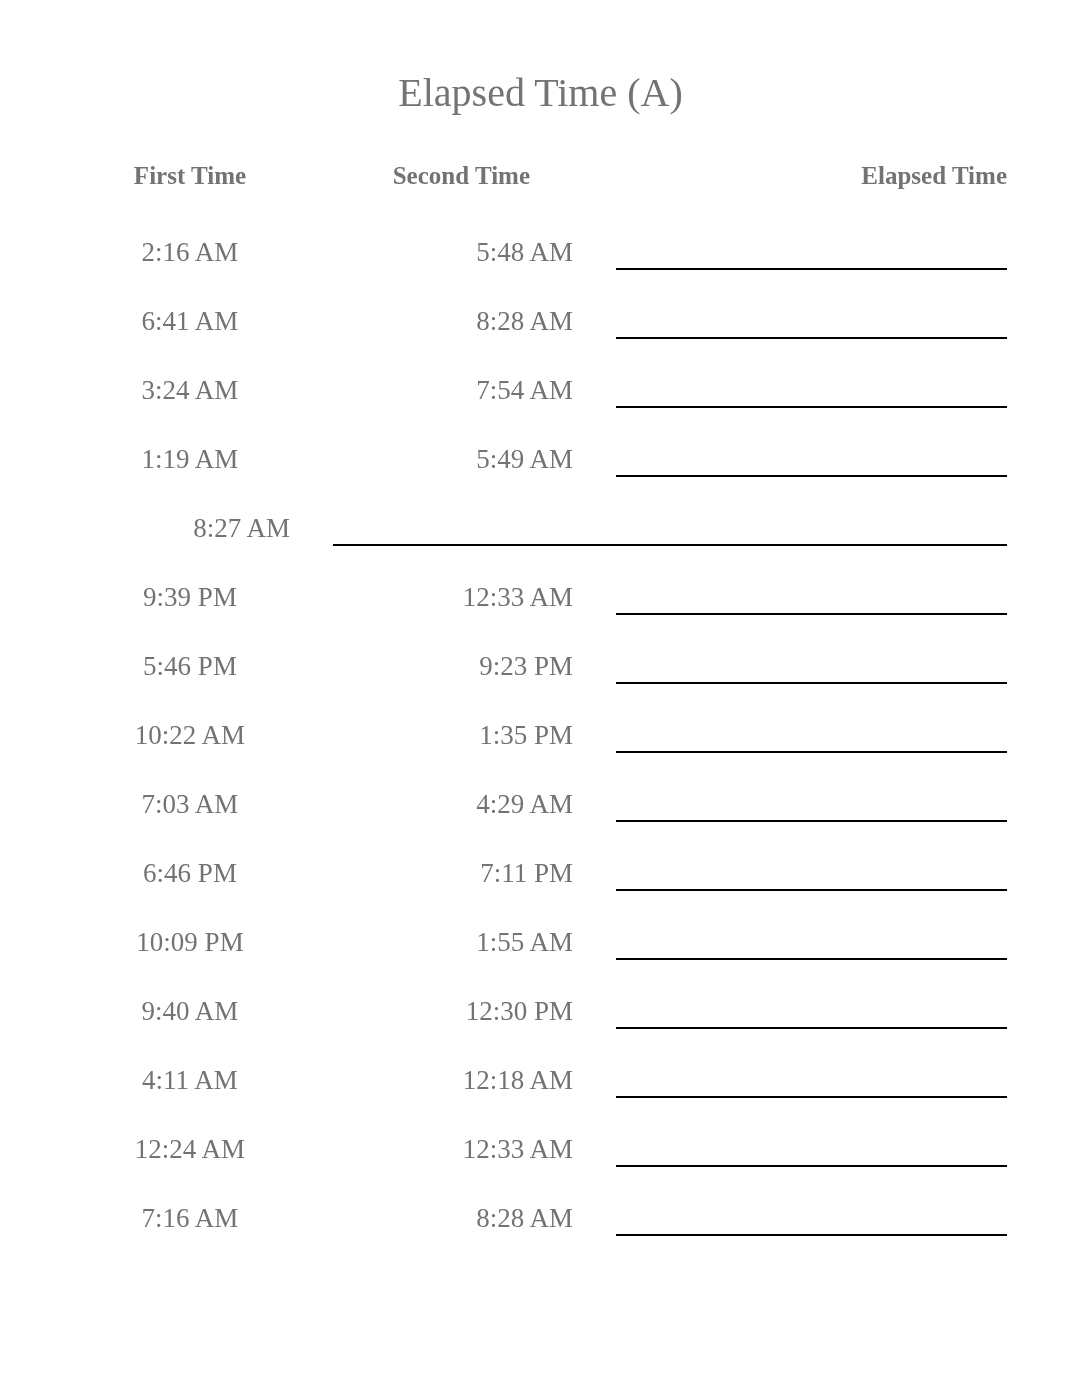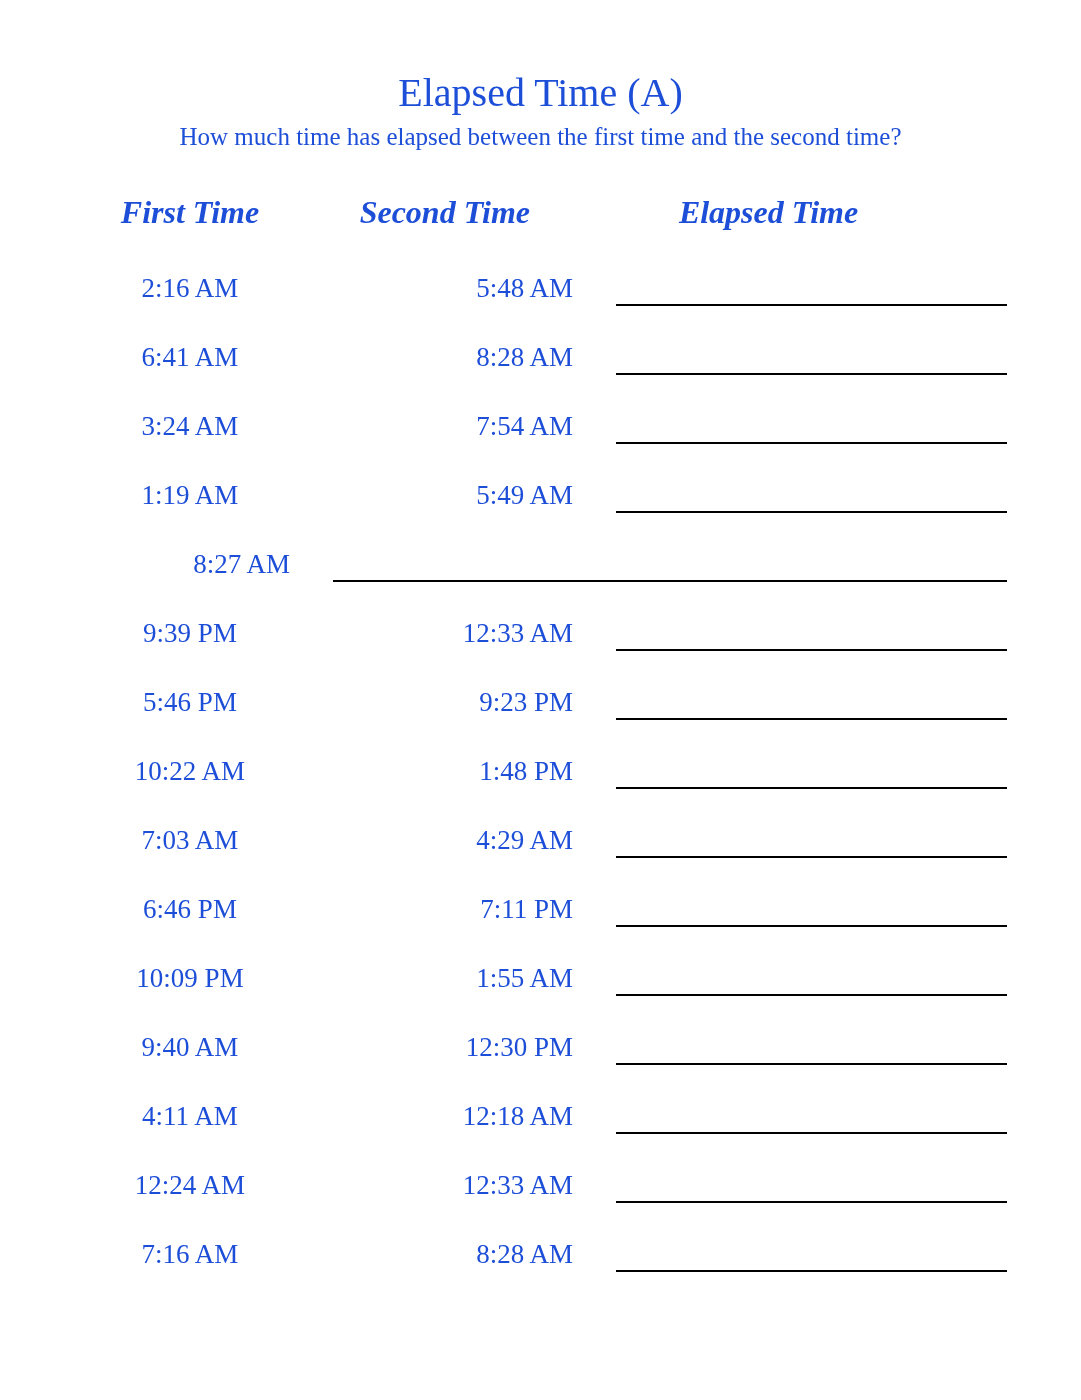--- a/index.html
+++ b/index.html
@@ -5,21 +5,21 @@
   html, body {
     margin: 0;
     padding: 0;
     background: #ffffff;
   }
   .page {
     position: relative;
     width: 1081px;
     height: 1400px;
     background: #ffffff;
-    color: #1d4ed8;
+    color: #737373;
     font-family: "Liberation Serif", "DejaVu Serif", serif;
     overflow: hidden;
     box-sizing: border-box;
   }
   .title {
     margin: 70px 0 0 0;
     text-align: center;
     font-size: 40px;
     font-weight: normal;
     line-height: 1.15;
@@ -35,41 +35,40 @@
     padding-left: 70px;
     padding-right: 74px;
   }
   .trow {
     display: flex;
     align-items: center;
   }
   .header-row {
     height: 40px;
     font-weight: bold;
-    font-style: italic;
-    font-size: 32px;
+    font-size: 25px;
   }
   .data-row {
     height: 69px;
     font-size: 27px;
     gap: 43px;
   }
   .col-first {
     width: 240px;
     text-align: center;
     flex: 0 0 auto;
   }
   .col-second {
     width: 220px;
     text-align: right;
     flex: 0 0 auto;
   }
   .col-elapsed {
     flex: 1 1 auto;
-    text-align: center;
+    text-align: right;
     position: relative;
     height: 100%;
   }
   .header-row .col-elapsed {
     height: auto;
   }
   .answer-line {
     position: absolute;
     left: 0;
     right: 0;
@@ -81,21 +80,20 @@
     margin-top: 22px;
   }
 </style>
 </head>
 <body>
 
 <div class="page">
 
   <h1 class="title">Elapsed Time (A)</h1>
 
-  <p class="instructions">How much time has elapsed between the first time and the second time?</p>
 
   <div class="table">
 
     <div class="trow header-row">
       <div class="col-first">First Time</div>
       <div class="col-second">Second Time</div>
       <div class="col-elapsed">Elapsed Time</div>
     </div>
 
     <div class="rows-container">
@@ -149,21 +147,21 @@
   <div class="trow data-row">
     <div class="col-first">5:46 PM</div>
     <div class="col-second">9:23 PM</div>
     <div class="col-elapsed">
       <div class="answer-line"></div>
     </div>
   </div>
 
   <div class="trow data-row">
     <div class="col-first">10:22 AM</div>
-    <div class="col-second">1:48 PM</div>
+    <div class="col-second">1:35 PM</div>
     <div class="col-elapsed">
       <div class="answer-line"></div>
     </div>
   </div>
 
   <div class="trow data-row">
     <div class="col-first">7:03 AM</div>
     <div class="col-second">4:29 AM</div>
     <div class="col-elapsed">
       <div class="answer-line"></div>

